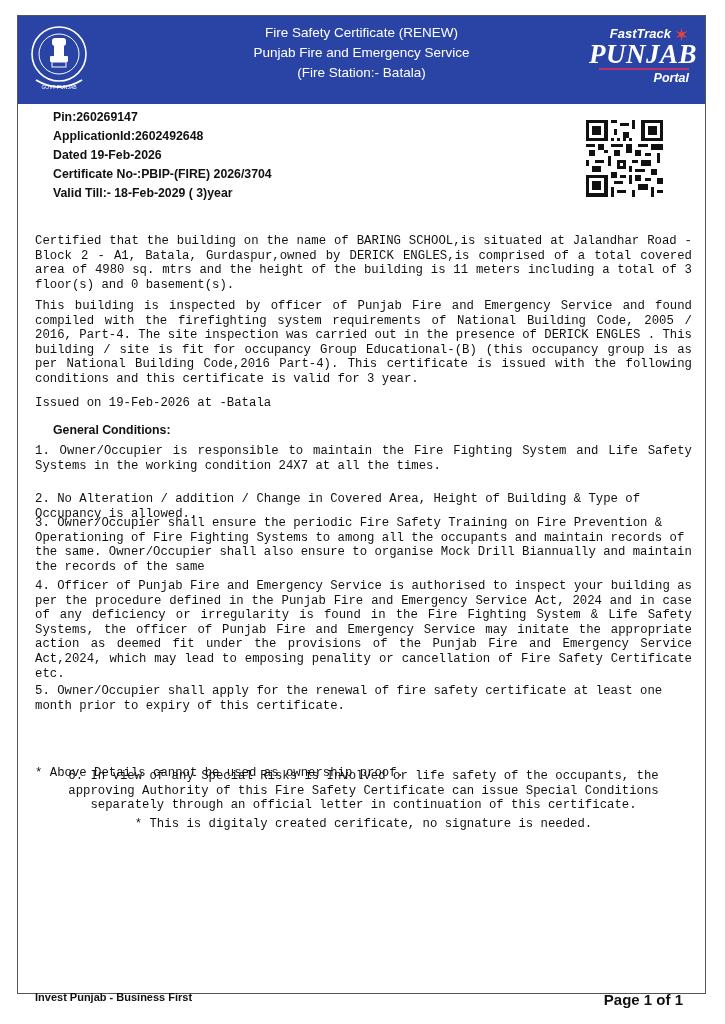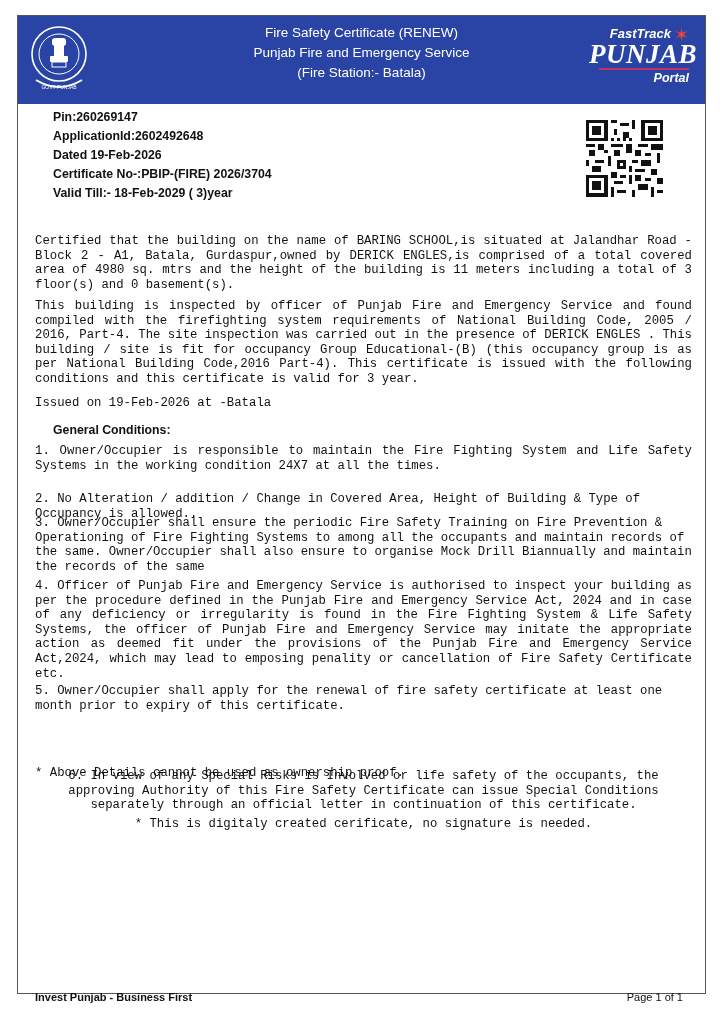--- a/index.html
+++ b/index.html
@@ -37,21 +37,21 @@
   }
   .qr { position: absolute; left: 568px; top: 103px; width: 77px; height: 78px; }
 
   .body-text {
     position: absolute; left: 17px; width: 657px; font-size: 12.3px; line-height: 14.6px; text-align: justify; font-family: Liberation Mono, monospace;
   }
   .body-text.left { text-align: left; }
   .gc-title { position: absolute; left: 35px; top: 407px; font-weight: bold; font-size: 12.3px; }
 
   .footer-left { position: absolute; left: 17px; top: 975px; font-weight: bold; font-size: 11px; text-align: center; }
-  .footer-right { position: absolute; right: 22px; top: 975px; font-size: 11px; }
+  .footer-right { position: absolute; right: 22px; top: 975px; font-size: 15px; font-weight: bold; }
 </style>
 </head>
 <body>
 
 <div class="page">
   <div class="header">
     <svg class="emblem" viewBox="0 0 58 72">
       <circle cx="29" cy="32" r="27" fill="none" stroke="#ffffff" stroke-width="1.6"></circle>
       <circle cx="29" cy="32" r="20" fill="none" stroke="#ffffff" stroke-width="1"></circle>
       <rect x="22" y="16" width="14" height="8" rx="3" fill="#ffffff"></rect>

